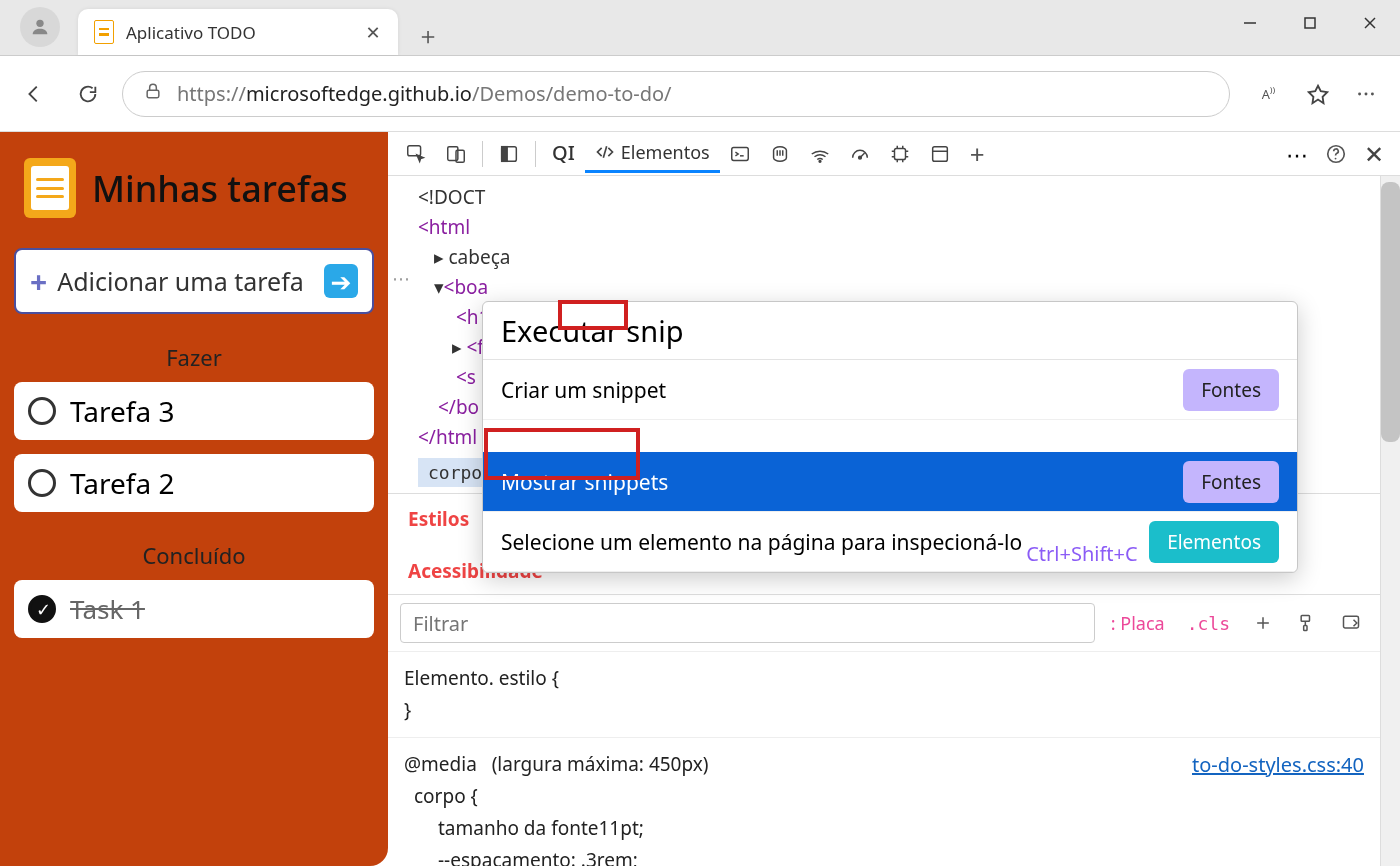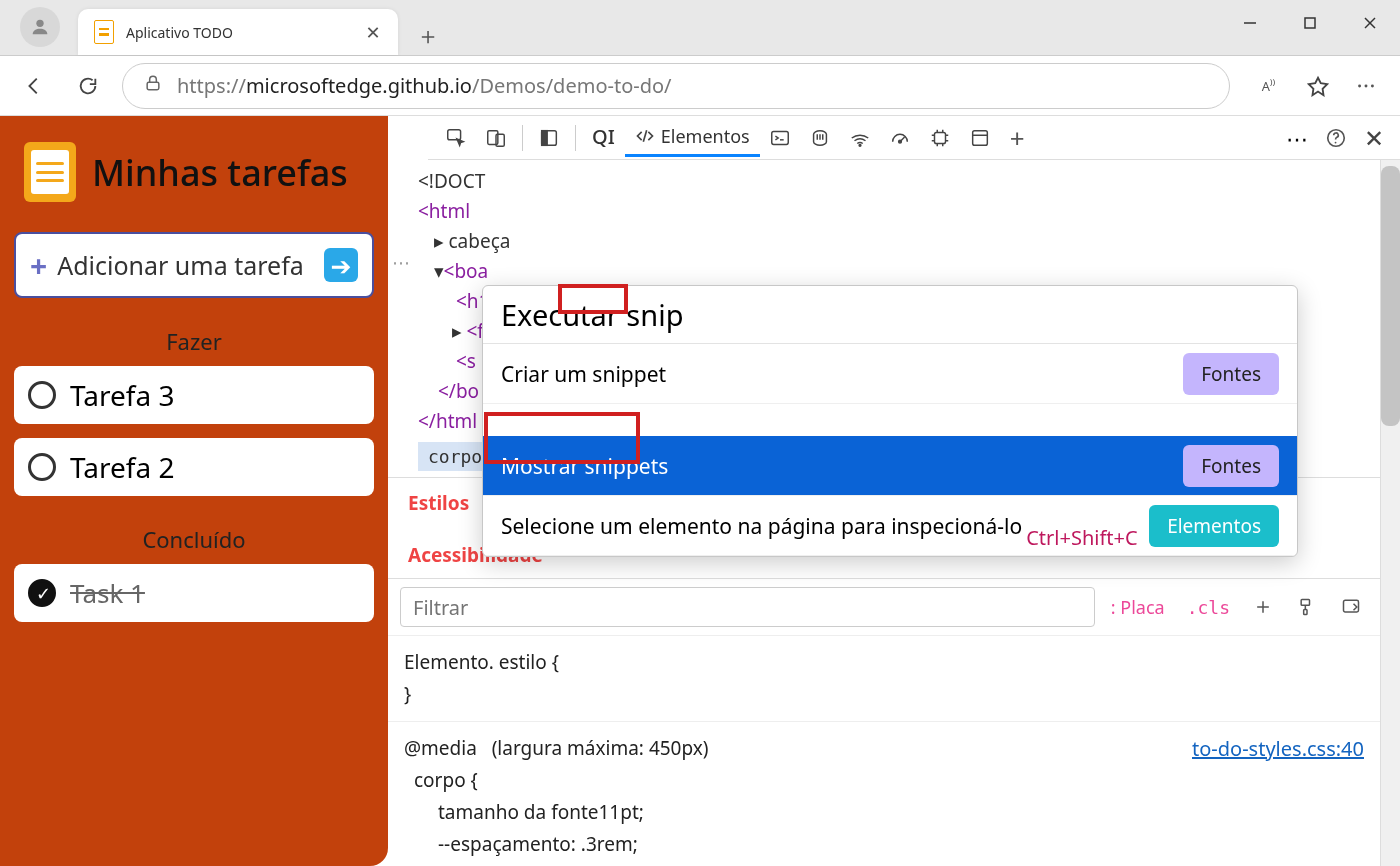--- a/index.html
+++ b/index.html
@@ -7,28 +7,28 @@
 
 
 .browser { width: 1400px; height: 866px; display: flex; flex-direction: column; position: relative; }
 .titlebar { height: 56px; background: #e8e8e8; display: flex; align-items: flex-end; border-bottom: 1px solid #ccc; }
 .profile { width: 40px; height: 40px; border-radius: 50%; background: #d8d8d8; margin: 0 18px 8px 20px; display:flex; align-items:center; justify-content:center;}
 .profile svg{width:22px;height:22px;fill:#888;}
 .tab { height: 46px; background: #fff; border-radius: 10px 10px 0 0; display: flex; align-items: center; padding: 0 14px 0 16px; margin-right: 2px; min-width: 320px; box-shadow: 0 0 4px rgba(0,0,0,.08); }
 .tab-icon { width: 20px; height: 24px; background: #fff; border:1px solid #f2a000; border-radius:2px; display:flex; align-items:center; justify-content:center; margin-right:12px;}
 .tab-icon .lines{width:10px;height:8px;border-top:2px solid #f2a000;border-bottom:2px solid #f2a000;position:relative;}
 .tab-icon .lines:before{content:"";position:absolute;top:3px;left:0;right:0;border-top:2px solid #f2a000;}
-.tab-title { font-size: 14px; color: #333; flex:1;}
+.tab-title { font-size: 17px; color: #333; flex:1;}
 .tab-close { width: 22px; height: 22px; display:flex;align-items:center;justify-content:center;color:#555;font-size:18px;}
 .newtab { width: 40px; height: 40px; display:flex;align-items:center;justify-content:center;font-size:24px;color:#555;margin-left:8px;}
 .winbtns { margin-left:auto; display:flex; gap:0; align-self:flex-start; height:46px;}
 .winbtn { width:60px; display:flex;align-items:center;justify-content:center;color:#333;}
 .winbtn svg{width:16px;height:16px;stroke:#333;stroke-width:1.5;fill:none;}
 
-.addrbar { height: 60px; background: #fff; display:flex; align-items:center; padding: 0 14px; gap:14px; border-bottom:1px solid #ddd;}
+.addrbar { height: 76px; background: #fff; display:flex; align-items:center; padding: 0 14px; gap:14px; border-bottom:1px solid #ddd;}
 .navbtn { width:40px;height:40px;display:flex;align-items:center;justify-content:center;border-radius:6px;}
 .navbtn svg{width:22px;height:22px;stroke:#444;stroke-width:2;fill:none;}
 .omni { flex:1; height:46px; border:1px solid #ccc; border-radius:23px; display:flex; align-items:center; padding:0 20px; gap:14px;}
 .lock svg{width:20px;height:20px;stroke:#666;fill:none;stroke-width:1.8;}
 .url { font-size:20px; color:#777;}
 .url .dark{color:#222;}
 .rightbtns{display:flex;gap:8px;margin-left:6px;}
 
 
 .content { flex:1; display:flex; position:relative; overflow:hidden;}
@@ -45,21 +45,21 @@
 .addbtn .go{margin-left:auto;width:34px;height:34px;background:#2aa8e8;border-radius:6px;display:flex;align-items:center;justify-content:center;color:#fff;}
 .section-label{text-align:center;font-size:22px;color:#222;margin:28px 0 10px;}
 .task{background:#fff;border-radius:8px;height:58px;display:flex;align-items:center;padding:0 14px;margin-bottom:14px;font-size:28px;}
 .task .circ{width:28px;height:28px;border:3px solid #333;border-radius:50%;margin-right:14px;}
 .task.done .circ{background:#111;border-color:#111;position:relative;}
 .task.done .circ:after{content:"✓";color:#fff;font-size:18px;position:absolute;top:-1px;left:5px;}
 .task.done span.t{text-decoration:line-through;color:#666;font-size:26px;}
 
 
 .devtools{flex:1;display:flex;flex-direction:column;background:#fff;position:relative;}
-.dt-toolbar{height:44px;display:flex;align-items:center;padding:0 8px;border-bottom:1px solid #ddd;gap:0;margin-left:40px;}
+.dt-toolbar{height:44px;display:flex;align-items:center;padding:0 8px;border-bottom:1px solid #ddd;gap:0;}
 .dticon{width:40px;height:36px;display:flex;align-items:center;justify-content:center;}
 .dticon svg{width:22px;height:22px;stroke:#444;fill:none;stroke-width:1.6;}
 .dt-sep{width:1px;height:26px;background:#ccc;margin:0 6px;}
 .dt-tab{padding:6px 10px;font-size:18px;color:#333;display:flex;align-items:center;gap:6px;border-bottom:3px solid transparent;}
 .dt-tab.active{border-bottom-color:#0a84ff;}
 .dt-qi{font-size:20px;font-weight:500;}
 .dt-spacer{flex:1;}
 .dt-plus{font-size:26px;color:#555;padding:0 10px;}
 .dt-more{font-size:22px;padding:0 8px;}
 .dt-help svg{width:22px;height:22px;stroke:#555;fill:none;stroke-width:1.8;}
@@ -91,21 +91,21 @@
 .dt-scroll{width:20px;background:#f0f0f0;border-left:1px solid #ddd;display:flex;flex-direction:column;}
 .dt-thumb1{margin-top:6px;height:260px;background:#c4c4c4;border-radius:8px;}
 
 
 .cmdmenu{position:absolute;left:482px;top:169px;width:816px;background:#fff;border:1px solid #c7c7c7;border-radius:6px;box-shadow:0 6px 24px rgba(0,0,0,.2);z-index:50;overflow:hidden;}
 .cmd-head{height:58px;display:flex;align-items:center;padding:0 18px;font-size:29px;border-bottom:1px solid #e3e3e3;}
 .cmd-row{height:60px;display:flex;align-items:center;padding:0 18px;font-size:21px;border-bottom:1px solid #efefef;}
 .cmd-row.sel{background:#0a63d6;color:#fff;margin-top:32px;}
 .cmd-row .badge{margin-left:auto;background:#c4b5fd;color:#222;padding:8px 18px;border-radius:6px;font-size:19px;}
 .cmd-row .badge.cyan{background:#1bbecb;color:#fff;}
-.cmd-row .short{color:#be185d;margin-left:4px;font-size:20px;margin-top:24px;}
+.cmd-row .short{color:#8b5cf6;margin-left:4px;font-size:20px;margin-top:24px;}
 
 
 .redbox{position:absolute;border:4px solid #d02020;z-index:60;pointer-events:none;}
 .rb1{left:558px;top:168px;width:70px;height:30px;}
 .rb2{left:484px;top:296px;width:156px;height:52px;}
 </style>
 </head>
 <body>
 
 <div class="browser">

